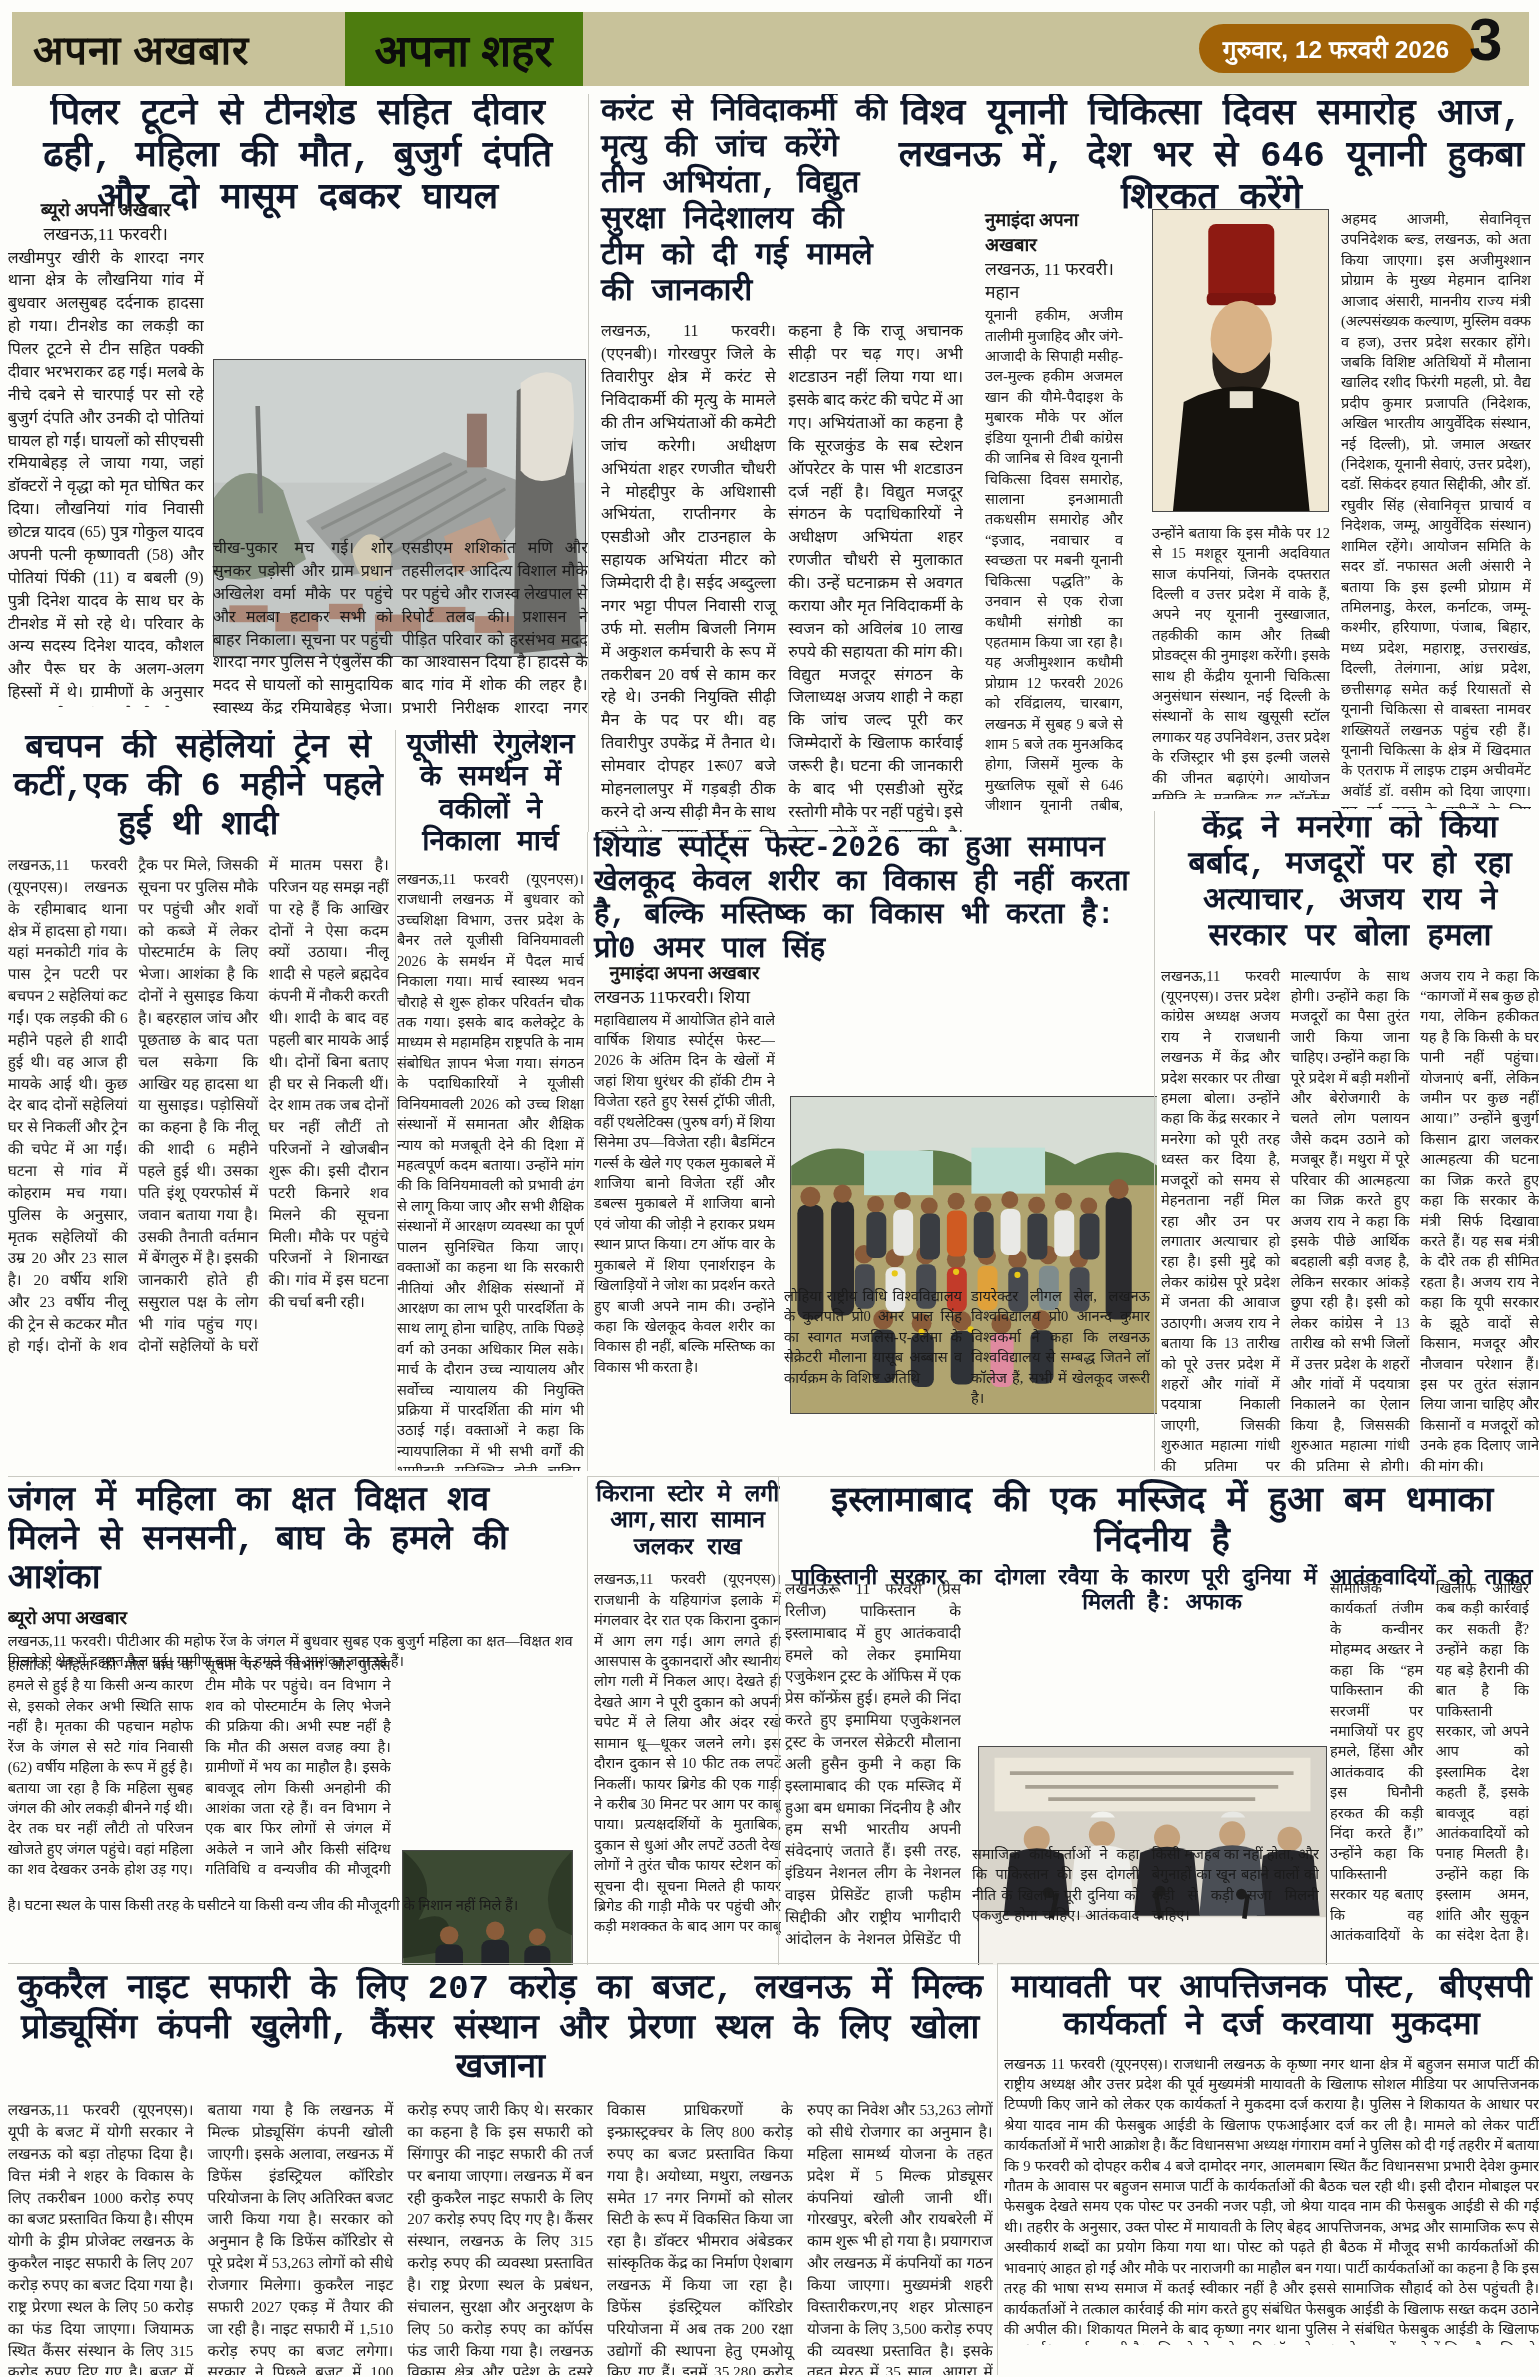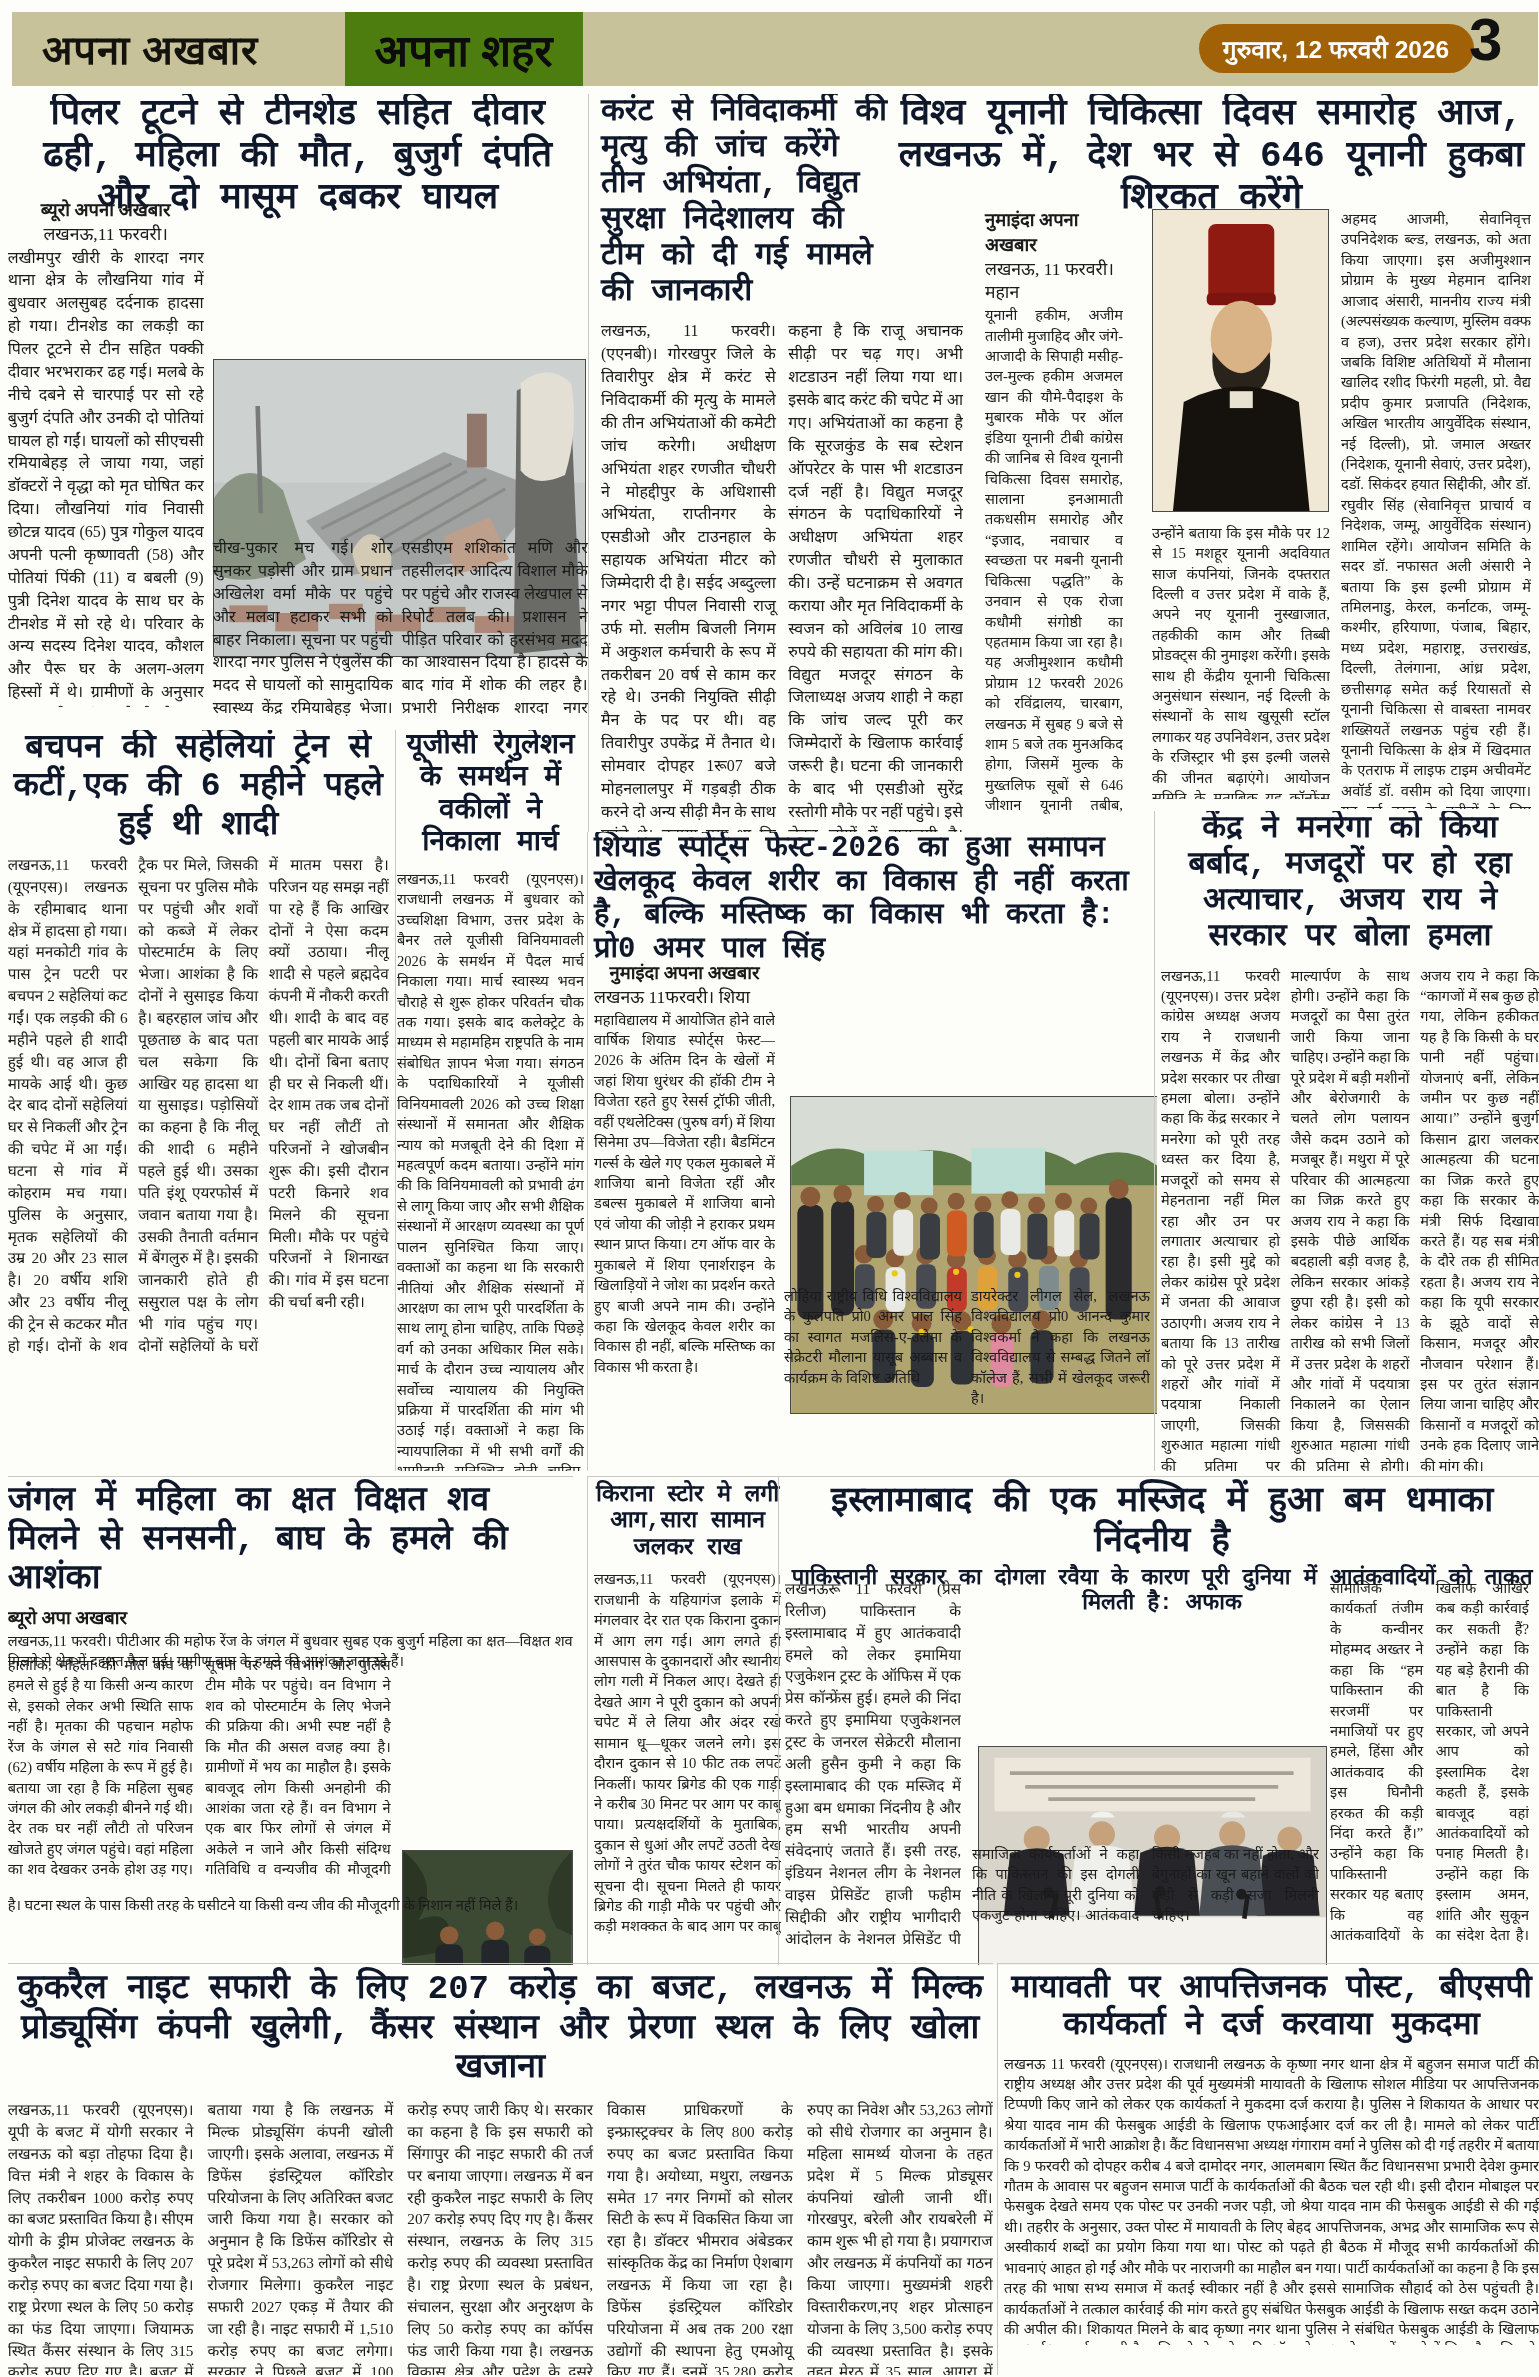--- a/index.html
+++ b/index.html
@@ -1,19 +1,19 @@
 <!DOCTYPE html>
 <html lang="hi" style="font-size:12.3px"><head>
 <meta charset="utf-8">
 <style>
   html,body{margin:0;padding:0;background:#e8e8e4;}
   .page{position:relative;width:1540px;height:2377px;background:#fdfdfa;margin:0 auto;overflow:hidden;
         font-family:"Liberation Serif","DejaVu Serif",serif;color:#1a1a1a;}
   
-  .masthead{position:absolute;left:11.5px;top:11.5px;width:1517px;height:74px;background:#c8c29a;display:flex;align-items:center;padding-left:9px;}
+  .masthead{position:absolute;left:11.5px;top:11.5px;width:1517px;height:74px;background:#c8c29a;display:flex;align-items:center;}
   .brand{font-family:"Liberation Sans","DejaVu Sans",sans-serif;font-weight:900;font-size:40px;color:#14120c;margin-left:21.5px;letter-spacing:0.8px;}
   .section-chip{position:absolute;left:333px;top:0;height:74px;width:238px;background:#4d7c0f;display:flex;align-items:center;justify-content:center;}
   .section-chip span{font-family:"Liberation Sans","DejaVu Sans",sans-serif;font-weight:900;font-size:44px;color:#0c0c0c;}
   .date-pill{position:absolute;left:1187px;top:12.3px;width:275px;height:49px;background:#a16207;border-radius:26px;display:flex;align-items:center;justify-content:center;}
   .date-pill span{color:#ffffff;font-family:"Liberation Sans","DejaVu Sans",sans-serif;font-weight:700;font-size:24.5px;}
   .page-num{position:absolute;left:1469px;top:4.6px;font-family:"Liberation Sans","DejaVu Sans",sans-serif;font-weight:900;font-size:60px;color:#111;}
   
   .article{position:absolute;overflow:hidden;}
   .hl{font-family:Liberation Mono, monospace;font-weight:900;color:#0f172a;line-height:1.16;text-align:center;}
   .hl-xl{font-size:36px;}

